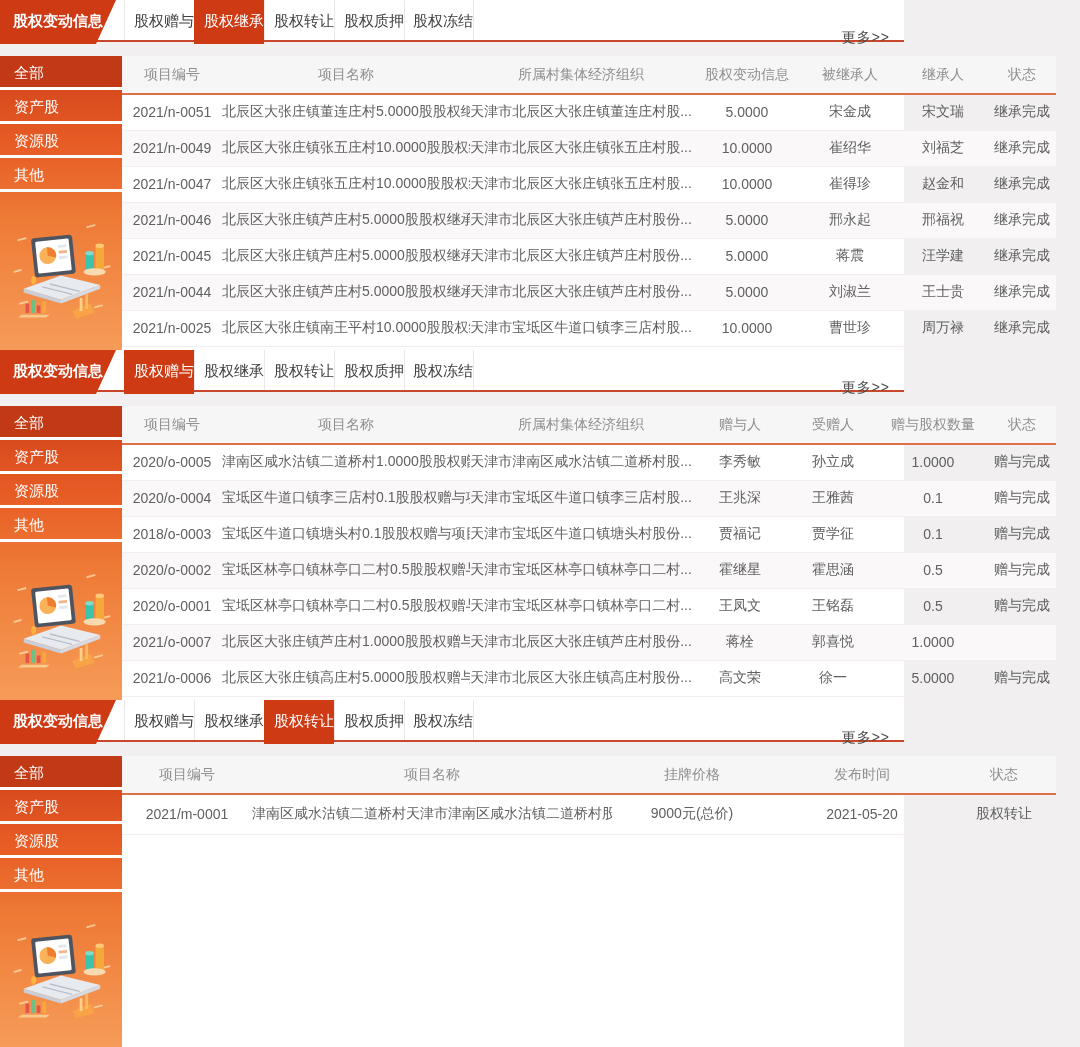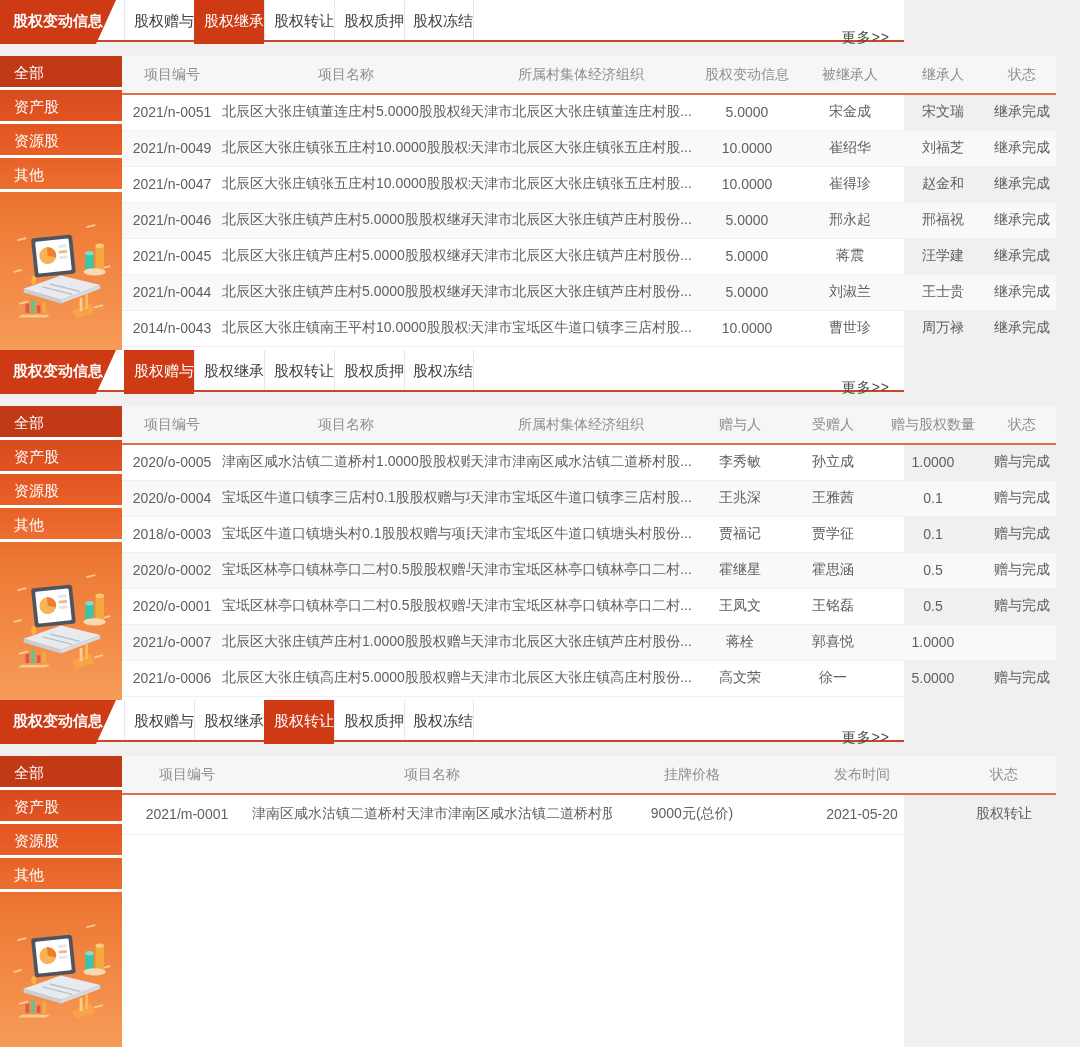--- a/index.html
+++ b/index.html
@@ -222,21 +222,21 @@
             <tr>
               <td>2021/n-0044</td>
               <td class="left">北辰区大张庄镇芦庄村5.0000股股权继承...</td>
               <td class="left">天津市北辰区大张庄镇芦庄村股份...</td>
               <td>5.0000</td>
               <td>刘淑兰</td>
               <td>王士贵</td>
               <td>继承完成</td>
             </tr>
             <tr>
-              <td>2014/n-0043</td>
+              <td>2021/n-0025</td>
               <td class="left">北辰区大张庄镇南王平村10.0000股股权继...</td>
               <td class="left">天津市宝坻区牛道口镇李三店村股...</td>
               <td>10.0000</td>
               <td>曹世珍</td>
               <td>周万禄</td>
               <td>继承完成</td>
             </tr>
           </tbody>
         </table>
     </div>

